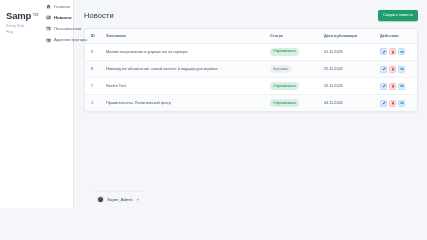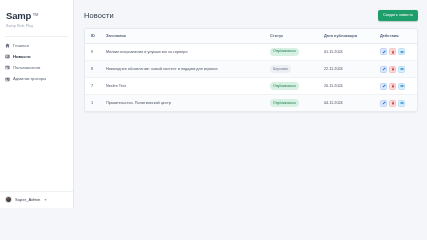--- a/index.html
+++ b/index.html
@@ -9,21 +9,21 @@
     background: #f4f6f9;
     overflow: hidden;
   }
   .app { display: flex; width: 427px; height: 240px; }
 
   
   .sidebar {
     width: 74px; height: 208px;
     background: #ffffff;
     border-right: 1px solid #e4e7ec;
-    display: flex; flex-direction: column;
+    display: flex; flex-direction: row;
     position: relative;
   }
   .brand { padding: 5px 0 4px 6px; }
   .brand-title {
     font-size: 9.5px; font-weight: bold; color: #2b3445;
     letter-spacing: -0.2px; line-height: 11px;
     position: relative; display: inline-block;
   }
   .brand-sup {
     font-size: 4px; color: #8a93a5; vertical-align: super;

